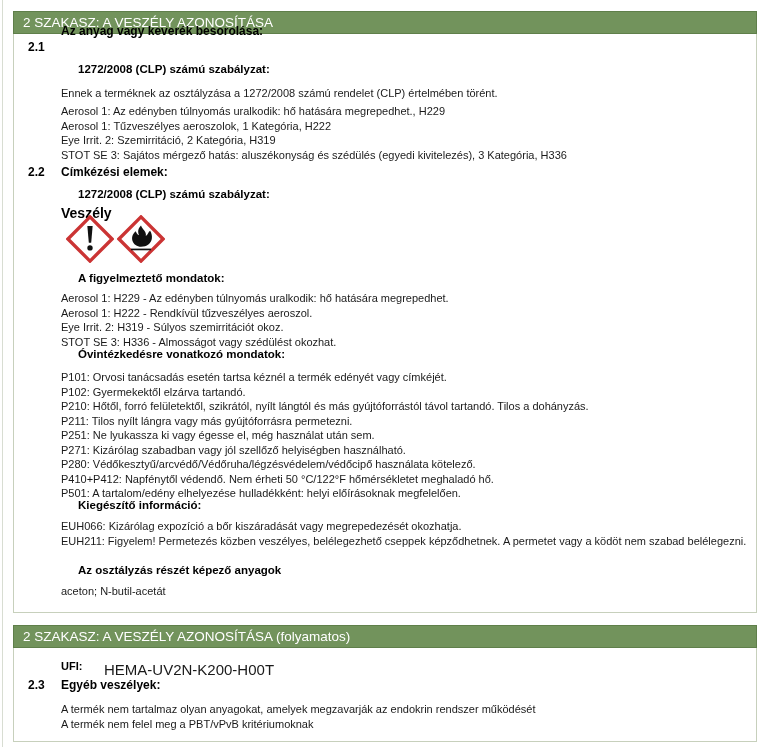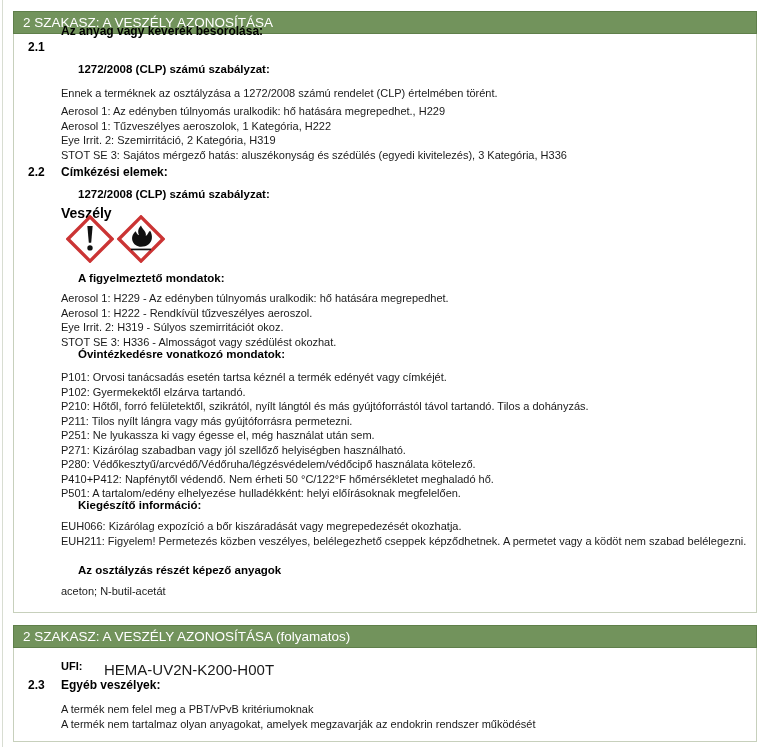--- a/index.html
+++ b/index.html
@@ -111,17 +111,17 @@
       <span>2 SZAKASZ: A VESZÉLY AZONOSÍTÁSA (folyamatos)</span>
     </header>
 
     <div class="pos ufi-label" style="top:34px">UFI:</div>
     <div class="pos ufi-value" style="top:35px">HEMA-UV2N-K200-H00T</div>
 
     <span class="num" style="top:52px">2.3</span>
     <div class="pos h1" style="top:52px">Egyéb veszélyek:</div>
 
     <div class="list" style="top:76px">
+      <div>A termék nem tartalmaz olyan anyagokat, amelyek megzavarják az endokrin rendszer működését</div>
       <div>A termék nem felel meg a PBT/vPvB kritériumoknak</div>
-      <div>A termék nem tartalmaz olyan anyagokat, amelyek megzavarják az endokrin rendszer működését</div>
     </div>
   </section>
 </div>
 
 </body></html>

